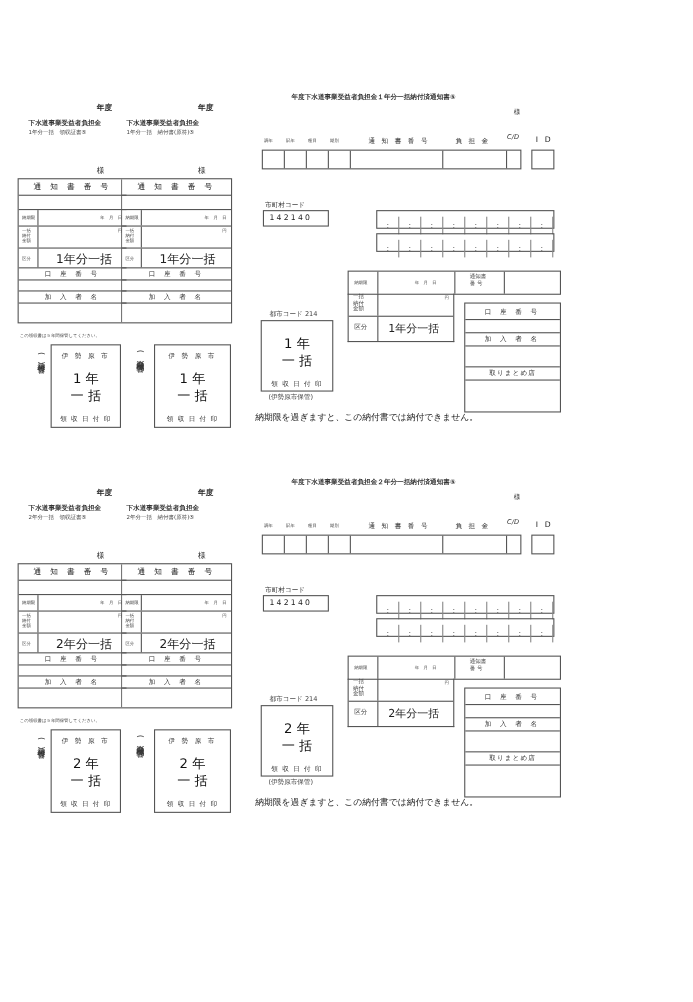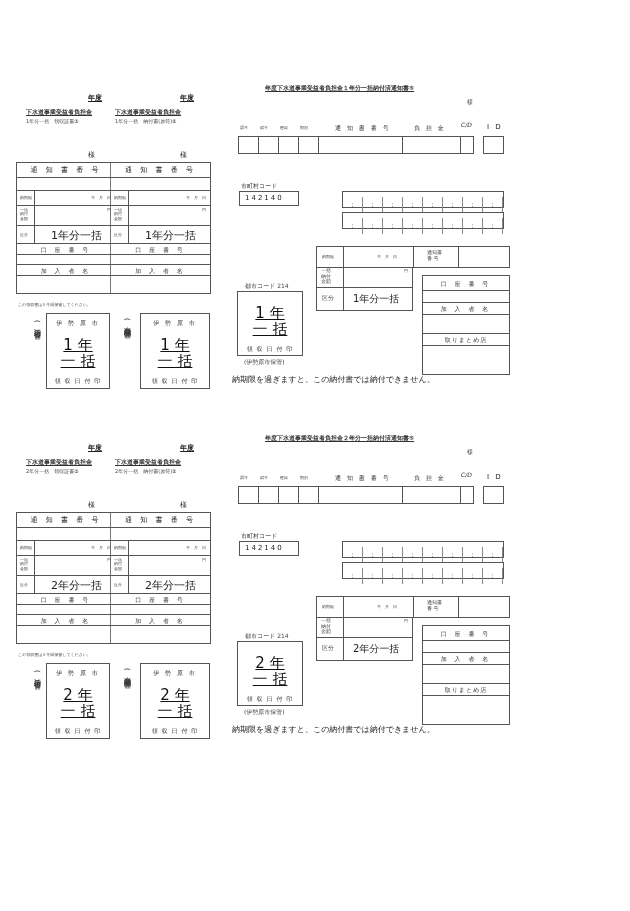--- a/index.html
+++ b/index.html
@@ -5,22 +5,22 @@
   html, body { margin:0; padding:0; background:#ffffff; }
   body { width:630px; height:911px; position:relative; overflow:hidden;
          font-family:"DejaVu Sans","Liberation Sans",sans-serif; color:#222; }
   .abs { position:absolute; }
   .sec { position:absolute; left:0; width:630px; height:420px; }
   .b { border:1px solid #555; box-sizing:border-box; }
   .tiny { font-size:4px; color:#444; line-height:1.1; }
   .sm { font-size:6px; color:#333; }
   .md { font-size:7px; color:#222; }
   .lg { font-size:11px; color:#222; }
-  .xl { font-size:15px; color:#111;text-decoration:underline; }
-  .bold { font-weight:bold;text-decoration:underline; }
+  .xl { font-size:12px; color:#111; }
+  .bold { font-weight:bold; }
   .sp { letter-spacing:3px; }
   .ctr { text-align:center; }
   .r { text-align:right; }
   
   .slip { position:absolute; width:98px; }
   .row { position:absolute; left:0; width:100%; box-sizing:border-box; border-bottom:1px solid #555; }
   .vert { writing-mode:vertical-rl; font-size:7px; color:#333; letter-spacing:1px; }
   .colon-cell { display:inline-block; width:20px; height:16px; border-right:1px solid #888; box-sizing:border-box;
                 font-size:7px; color:#555; text-align:center; line-height:16px; }
 </style>

